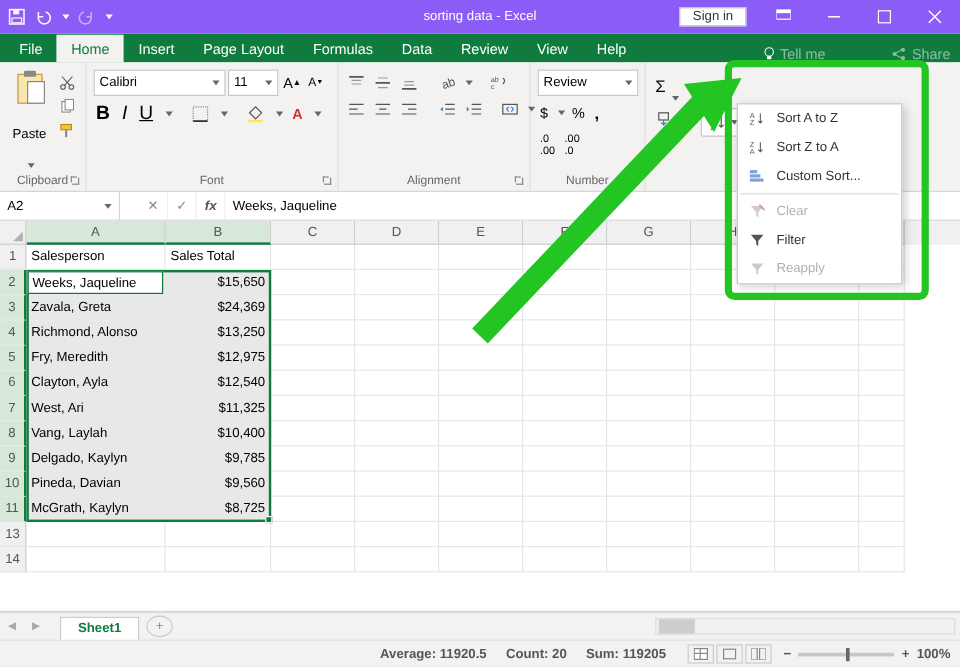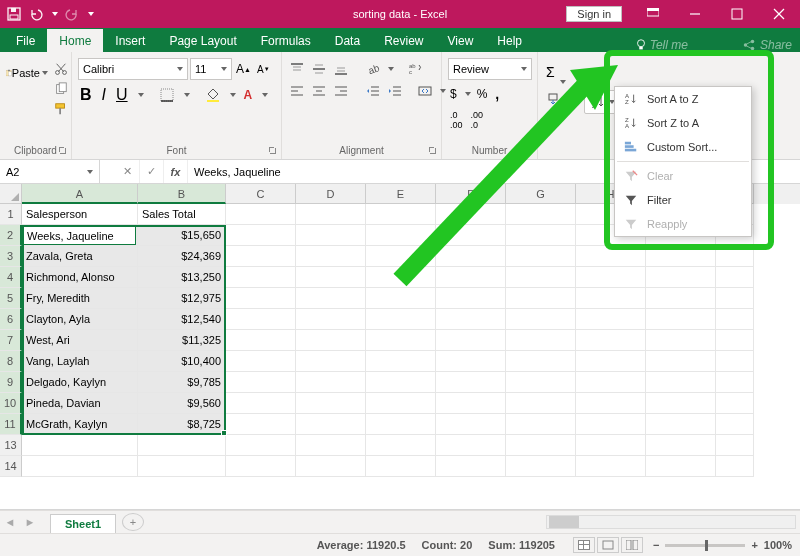--- a/index.html
+++ b/index.html
@@ -1,51 +1,51 @@
 <!DOCTYPE html>
 <html><head>
 <meta charset="utf-8">
 <style>
   * { box-sizing: border-box; margin: 0; padding: 0; font-family: 'Segoe UI', Tahoma, sans-serif; }
   body { width: 800px; height: 560px; background: #fff; overflow: hidden; position: relative; }
 
   
-  .titlebar { height: 28px; background: #be185d; display: flex; align-items: center; color: #fff; font-size: 11px; position: relative; }
+  .titlebar { height: 28px; background: #8b5cf6; display: flex; align-items: center; color: #fff; font-size: 11px; position: relative; }
   .qat { display: flex; align-items: center; gap: 6px; padding-left: 6px; }
   .qat-icon { width: 16px; height: 16px; display: flex; align-items: center; justify-content: center; opacity: .95; }
   .title-center { position: absolute; left: 50%; transform: translateX(-50%); }
   .title-right { margin-left: auto; display: flex; align-items: center; gap: 0; }
   .signin { background: #fff; color: #333; padding: 1px 10px; font-size: 11px; margin-right: 10px; border: 1px solid #bfbfbf; }
   .win-btn { width: 42px; height: 28px; display: flex; align-items: center; justify-content: center; }
   .win-btn svg { width: 12px; height: 12px; }
 
   
   .tabs { height: 24px; background: #0f7b3f; display: flex; align-items: flex-end; padding-left: 4px; }
   .tab { color: #fff; font-size: 12px; padding: 5px 12px 4px; cursor: pointer; }
   .tab.active { background: #f3f2f1; color: #0f7b3f; }
-  .tab-right { margin-left: auto; display: flex; align-items: center; padding-right: 8px; color: #fff; gap: 2px; font-style: italic;}
+  .tab-right { margin-left: auto; display: flex; align-items: center; padding-right: 8px; color: #fff; gap: 2px;}
   .bulb { width: 14px; height: 14px; }
 
   
   .ribbon { height: 108px; background: #f3f2f1; border-bottom: 1px solid #d6d6d6; display: flex; position: relative; }
   .group { border-right: 1px solid #e0dedc; display: flex; flex-direction: column; justify-content: space-between; padding: 4px 6px 0; position: relative;}
   .group-label { font-size: 10px; color: #666; text-align: center; padding: 2px 0 3px; white-space: nowrap;}
   .group-body { flex: 1; display: flex; align-items: flex-start; gap: 4px; }
   .dialog-launcher { position: absolute; right: 3px; bottom: 3px; width: 10px; height: 10px; }
   .dialog-launcher::before { content:''; position:absolute; left:2px; top:2px; width:5px; height:5px; border-right:1px solid #888; border-bottom:1px solid #888;}
   .dialog-launcher::after{ content:''; position:absolute; left:1px; top:1px; width:4px; height:4px; border-left:1px solid #888; border-top:1px solid #888;}
 
   .btn { display: flex; align-items: center; justify-content: center; padding: 2px; border-radius: 2px; }
   .stack { display: flex; flex-direction: column; gap: 2px; }
   .row { display: flex; align-items: center; gap: 2px; }
   .caret { width:0; height:0; border-left:3px solid transparent; border-right:3px solid transparent; border-top:4px solid #666; margin-left:2px;}
   .combo { background: #fff; border: 1px solid #c8c6c4; height: 22px; display: flex; align-items: center; padding: 0 4px; font-size: 11px; justify-content: space-between;}
 
   
-  .paste { width: 42px; display:flex; align-items:center; font-size:11px; gap:0; padding-top:2px;text-align:right;}
+  .paste { width: 42px; display:flex; flex-direction:column; align-items:center; font-size:11px; gap:18px; padding-top:2px;text-align:right;}
   .clipboard-icon { width: 26px; height: 30px; }
 
   
   .namebox-row { height: 24px; display: flex; border-bottom: 1px solid #d6d6d6; }
   .namebox { width: 100px; border-right: 1px solid #d6d6d6; display: flex; align-items:center; padding: 0 6px; font-size: 11px; justify-content: space-between;}
   .fx-area { flex:1; display:flex; align-items:center; }
   .fx-btn { width: 24px; height: 100%; display:flex; align-items:center; justify-content:center; border-right:1px solid #eee; color:#888; font-size:11px;}
   .fx-btn.fx { font-style: italic; color:#555; font-weight:bold;}
   .formula-input { flex:1; padding: 0 6px; font-size: 11px; }
 

